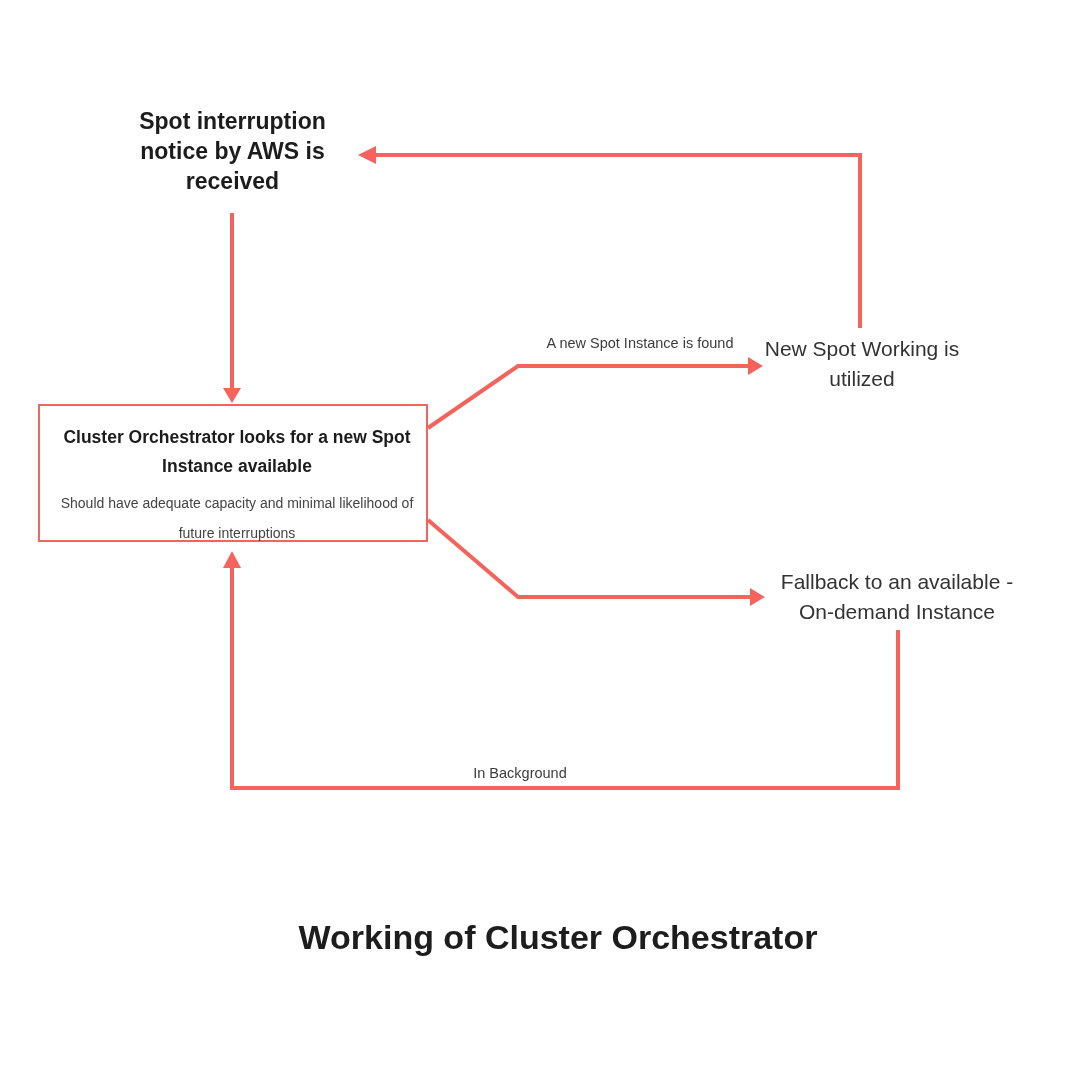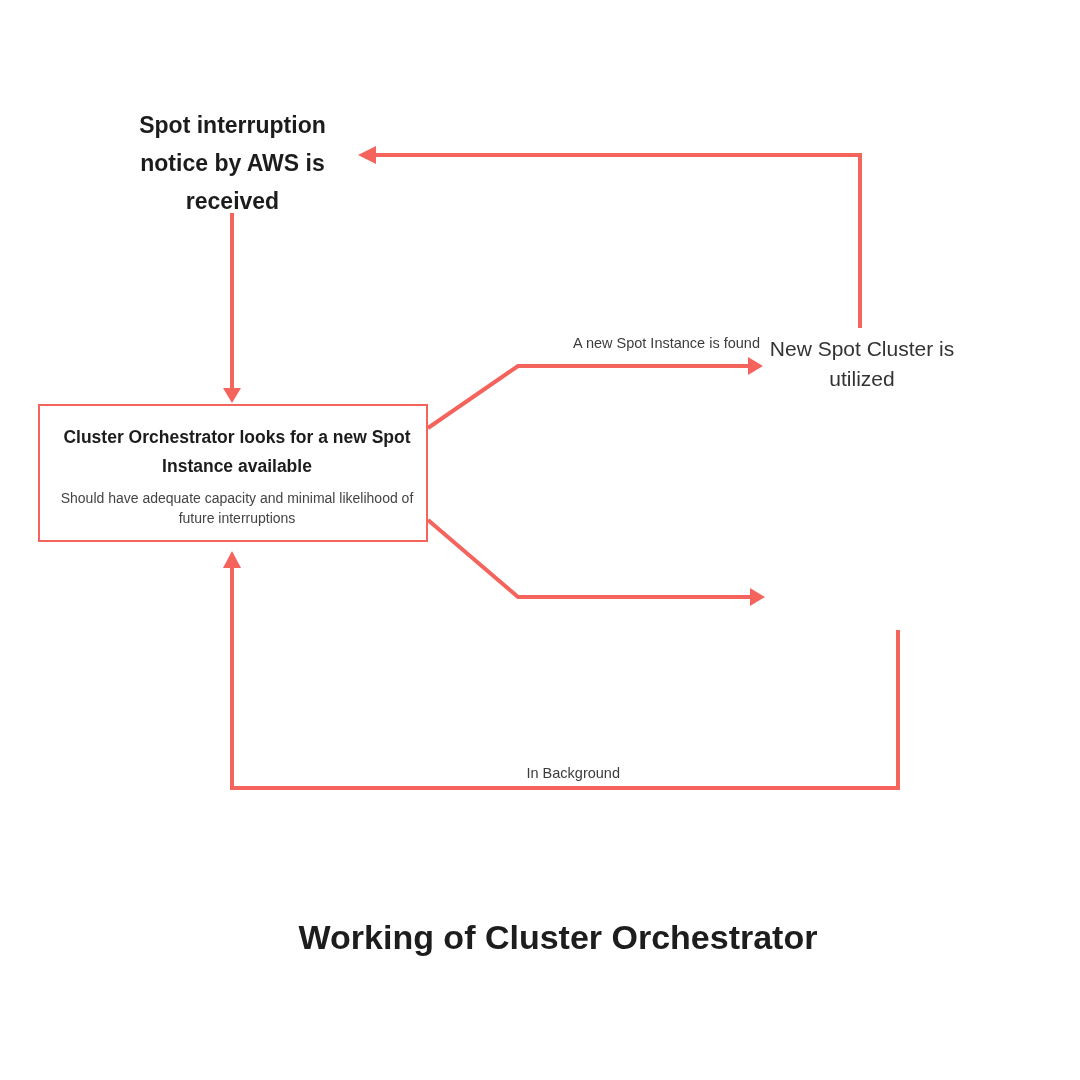--- a/index.html
+++ b/index.html
@@ -24,54 +24,54 @@
     stroke-width: 4;
     fill: none;
     stroke-linecap: butt;
     stroke-linejoin: miter;
   }
   .arrowhead { fill: var(--accent); stroke: none; }
   .abs { position: absolute; }
   .node-text-bold {
     font-weight: 700;
     font-size: 23px;
-    line-height: 38px;
+    line-height: 30px;
     color: #1c1c1c;
     text-align: center;
   }
   .node-text {
     font-size: 21px;
     line-height: 30px;
     color: #333333;
     text-align: center;
   }
   .edge-label {
     font-size: 14.5px;
     line-height: 21px;
     color: #3c3c3c;
-    text-align: right;
+    text-align: center;
   }
   .orchestrator-box {
     left: 38px; top: 404px;
     width: 390px; height: 138px;
     border: 2px solid var(--accent);
     background: #ffffff;
     text-align: center;
     padding: 17px 10px 0 18px;
   }
   .orchestrator-box .box-title {
     font-weight: 700;
     font-size: 17.5px;
     line-height: 29px;
     color: #1c1c1c;
   }
   .orchestrator-box .box-subtitle {
     margin-top: 7px;
     font-size: 14px;
-    line-height: 20px;
+    line-height: 30px;
     color: #444444;
   }
   .main-title {
     left: 0; top: 918px;
     width: 100%;
     text-align: center;
     transform: translateX(18px);
     font-weight: 800;
     font-size: 34px;
     color: #1d1d1d;
@@ -102,21 +102,22 @@
 
   <div class="abs node-text-bold" style="left:110px; top:106px; width:245px;">Spot interruption notice by AWS is received</div>
 
   <div class="abs orchestrator-box">
     <div class="box-title">Cluster Orchestrator looks for a new Spot Instance available</div>
     <div class="box-subtitle">Should have adequate capacity and minimal likelihood of future interruptions</div>
   </div>
 
   <div class="abs edge-label" style="left:520px; top:333px; width:240px;">A new Spot Instance is found</div>
 
-  <div class="abs node-text" style="left:752px; top:334px; width:220px;">New Spot Cluster is utilized</div>
+  <div class="abs node-text" style="left:752px; top:334px; width:220px;">New Spot Working is utilized</div>
 
 
+  <div class="abs node-text" style="left:772px; top:567px; width:250px;">Fallback to an available -On-demand Instance</div>
 
   <div class="abs edge-label" style="left:420px; top:763px; width:200px;">In Background</div>
 
   <div class="abs main-title">Working of Cluster Orchestrator</div>
 
 </div>
 
 </body></html>

